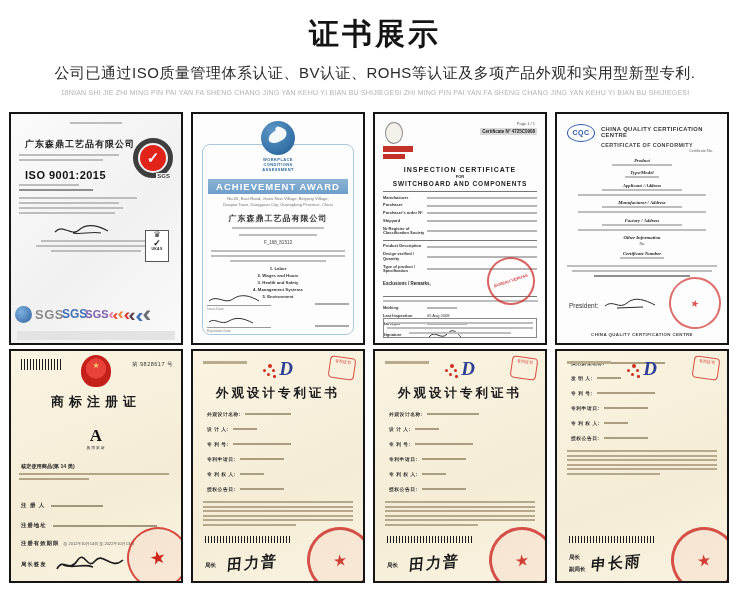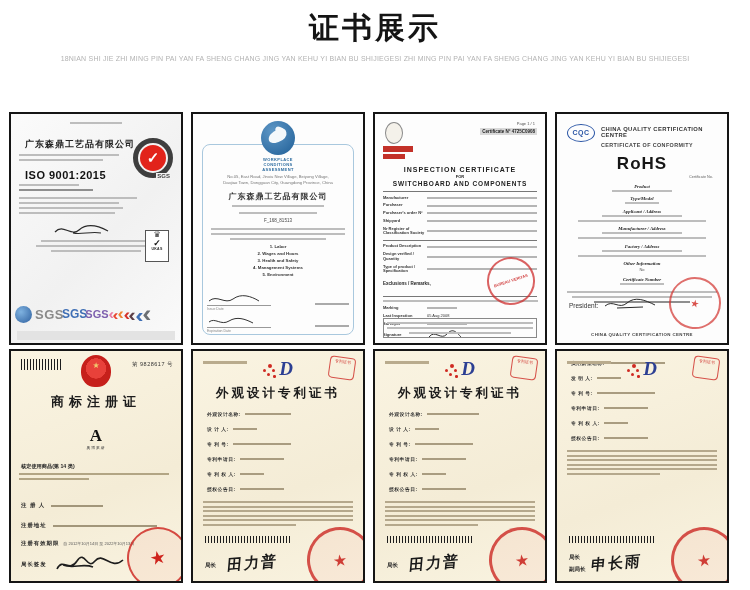--- a/index.html
+++ b/index.html
@@ -1,17 +1,17 @@
 <!DOCTYPE html>
 <html><head>
 <meta charset="utf-8">
 <style>
   html,body{margin:0;padding:0;}
   body{width:750px;height:590px;background:#fff;font-family:"Liberation Sans",sans-serif;position:relative;overflow:hidden;}
-  .header{text-align:center;padding-top:8px;}
+  .header{text-align:center;padding-top:14px;}
   .title{font-size:30px;font-weight:bold;color:#141414;letter-spacing:3px;}
   .subtitle{margin-top:9px;font-size:15px;color:#2b2b2b;letter-spacing:0.5px;}
   .tagline{margin-top:6px;font-size:7px;color:#b3b3b3;letter-spacing:0.2px;}
   .grid{position:absolute;left:9px;top:112px;width:732px;}
   .row{display:flex;gap:8px;margin-bottom:4px;}
   .card{width:174px;height:233px;border:2px solid #151515;background:#fdfdfd;box-sizing:border-box;position:relative;overflow:hidden;}
   .row2 .card{height:234px;}
   i.ln{display:block;height:2px;background:#bdbdbd;margin:3px auto 0;}
   i.lnd{background:#8f8f8f;}
   i.lnl{margin-left:8px;margin-right:auto;}
@@ -114,20 +114,21 @@
   .handsig{position:absolute;left:34px;bottom:8px;font-family:"Liberation Serif",serif;font-size:15px;font-weight:bold;color:#1a1a1a;transform:rotate(-5deg) skewX(-10deg);letter-spacing:2px;}
   .pt .stamp{right:-10px;bottom:-12px;width:66px;height:66px;border:3px solid rgba(200,30,25,.75);transform:rotate(-8deg);background:rgba(230,60,50,.05);}
   .pt .stamp .inner{color:rgba(200,30,25,.85);font-size:16px;}
   .sig-svg{display:block;}
 </style>
 </head>
 <body>
 
 <div class="header">
   <div class="title">证书展示</div>
+  <div class="subtitle">公司已通过ISO质量管理体系认证、BV认证、ROHS等认证及多项产品外观和实用型新型专利.</div>
   <div class="tagline">18NIAN SHI JIE ZHI MING PIN PAI YAN FA SHENG CHANG JING YAN KEHU YI BIAN BU SHIJIEGESI ZHI MING PIN PAI YAN FA SHENG CHANG JING YAN KEHU YI BIAN BU SHIJIEGESI</div>
 </div>
 
 <div class="grid">
 
   <div class="row row1">
 
     <div class="card c1">
       <i class="ln" style="width:52px;margin-top:8px"></i>
       <div class="company">广东森鼎工艺品有限公司</div>
@@ -173,20 +174,21 @@
 
     <div class="card c2">
       <div class="c2frame"></div>
       <div class="wca-logo">
         <span class="dove"></span>
         <span class="dove2"></span>
       </div>
       <div class="wca-cap" style="white-space:pre-line">WORKPLACE
 CONDITIONS
 ASSESSMENT</div>
+      <div class="banner">ACHIEVEMENT AWARD</div>
       <div class="addr">
         <div>No.05, East Road, Jinxiu New Village, Beiyong Village,</div>
         <div>Daojiao Town, Dongguan City, Guangdong Province, China</div>
       </div>
       <div class="cn">广东森鼎工艺品有限公司</div>
       <i class="ln" style="width:92px"></i>
       <i class="ln" style="width:78px;margin-top:5px"></i>
       <div class="reg">F_168_81513</div>
       <i class="ln" style="width:134px;margin-top:5px"></i>
       <i class="ln" style="width:134px"></i>
@@ -285,21 +287,20 @@
         <i class="ln" style="width:100%;margin-top:1px"></i>
         <i class="ln" style="width:100%"></i>
         <i class="ln" style="width:70%"></i>
       </div>
     </div>
 
     <div class="card c4">
       <div class="cqc">CQC</div>
       <div class="org">CHINA QUALITY CERTIFICATION CENTRE</div>
       <div class="doc">CERTIFICATE OF CONFORMITY</div>
-      <div class="rohs">RoHS</div>
       <div class="certno">Certificate No.</div>
       <div class="flabel">Product</div>
       <i class="ln" style="width:60px;margin-top:1px"></i>
       <div class="flabel">Type/Model</div>
       <i class="ln" style="width:34px;margin-top:1px"></i>
       <div class="flabel">Applicant / Address</div>
       <i class="ln" style="width:80px;margin-top:1px"></i>
       <i class="ln" style="width:128px"></i>
       <div class="flabel">Manufacturer / Address</div>
       <i class="ln" style="width:80px;margin-top:1px"></i>

